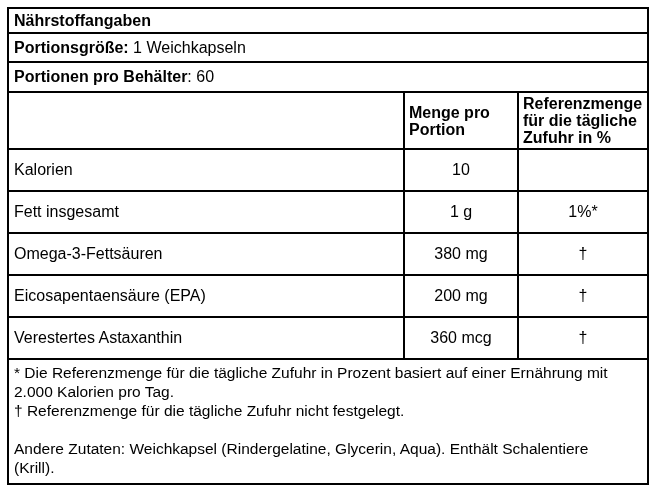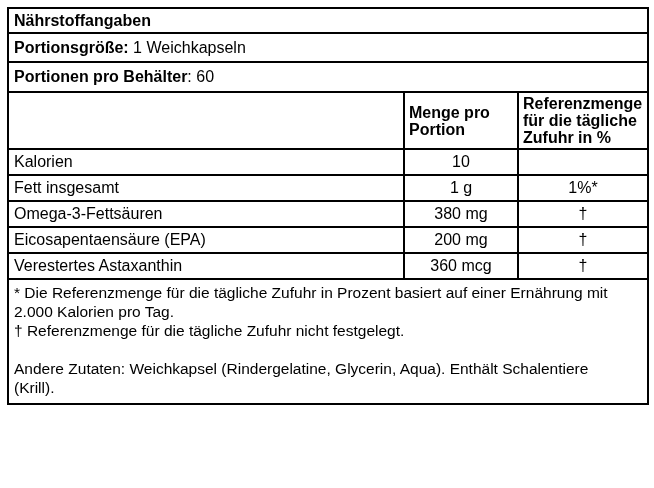--- a/index.html
+++ b/index.html
@@ -32,21 +32,21 @@
   .r-title td    { height: 25px; font-weight: bold; }
   .r-serving td  { height: 29px; }
   .r-servings td { height: 30px; }
   .r-head td {
     height: 54px;
     font-weight: bold;
     line-height: 17px;
     padding: 2px 4px;
     vertical-align: middle;
   }
-  .r-data td { height: 26px; }
+  .r-data td { height: 42px; }
   td.num { text-align: center; }
   .r-foot td {
     padding: 3px 6px 6px 5px;
     font-size: 15.5px;
     line-height: 19px;
     vertical-align: top;
   }
   .fn { white-space: pre-line; }
   .fn.other { margin-top: 19px; }
 </style>

